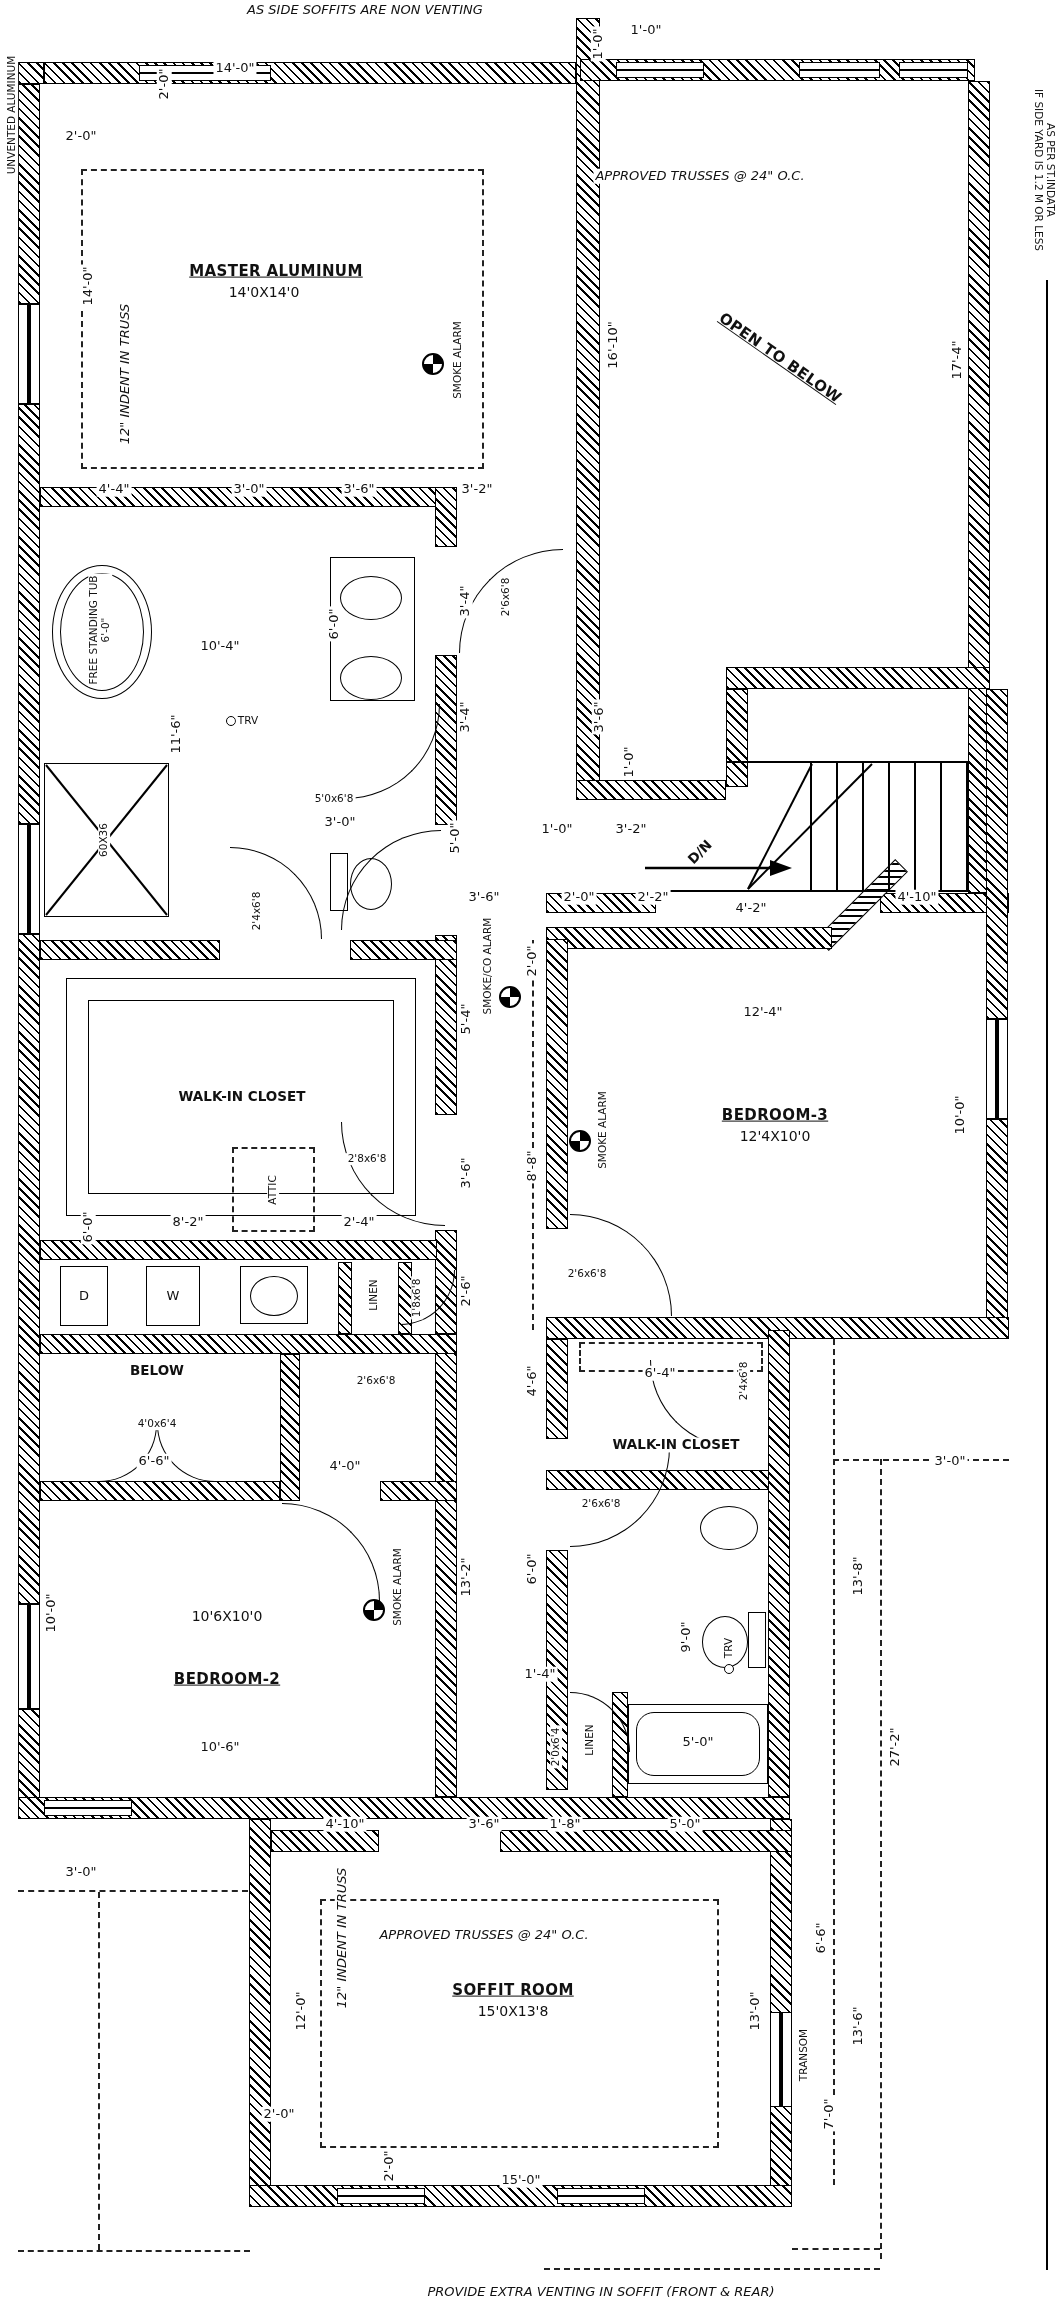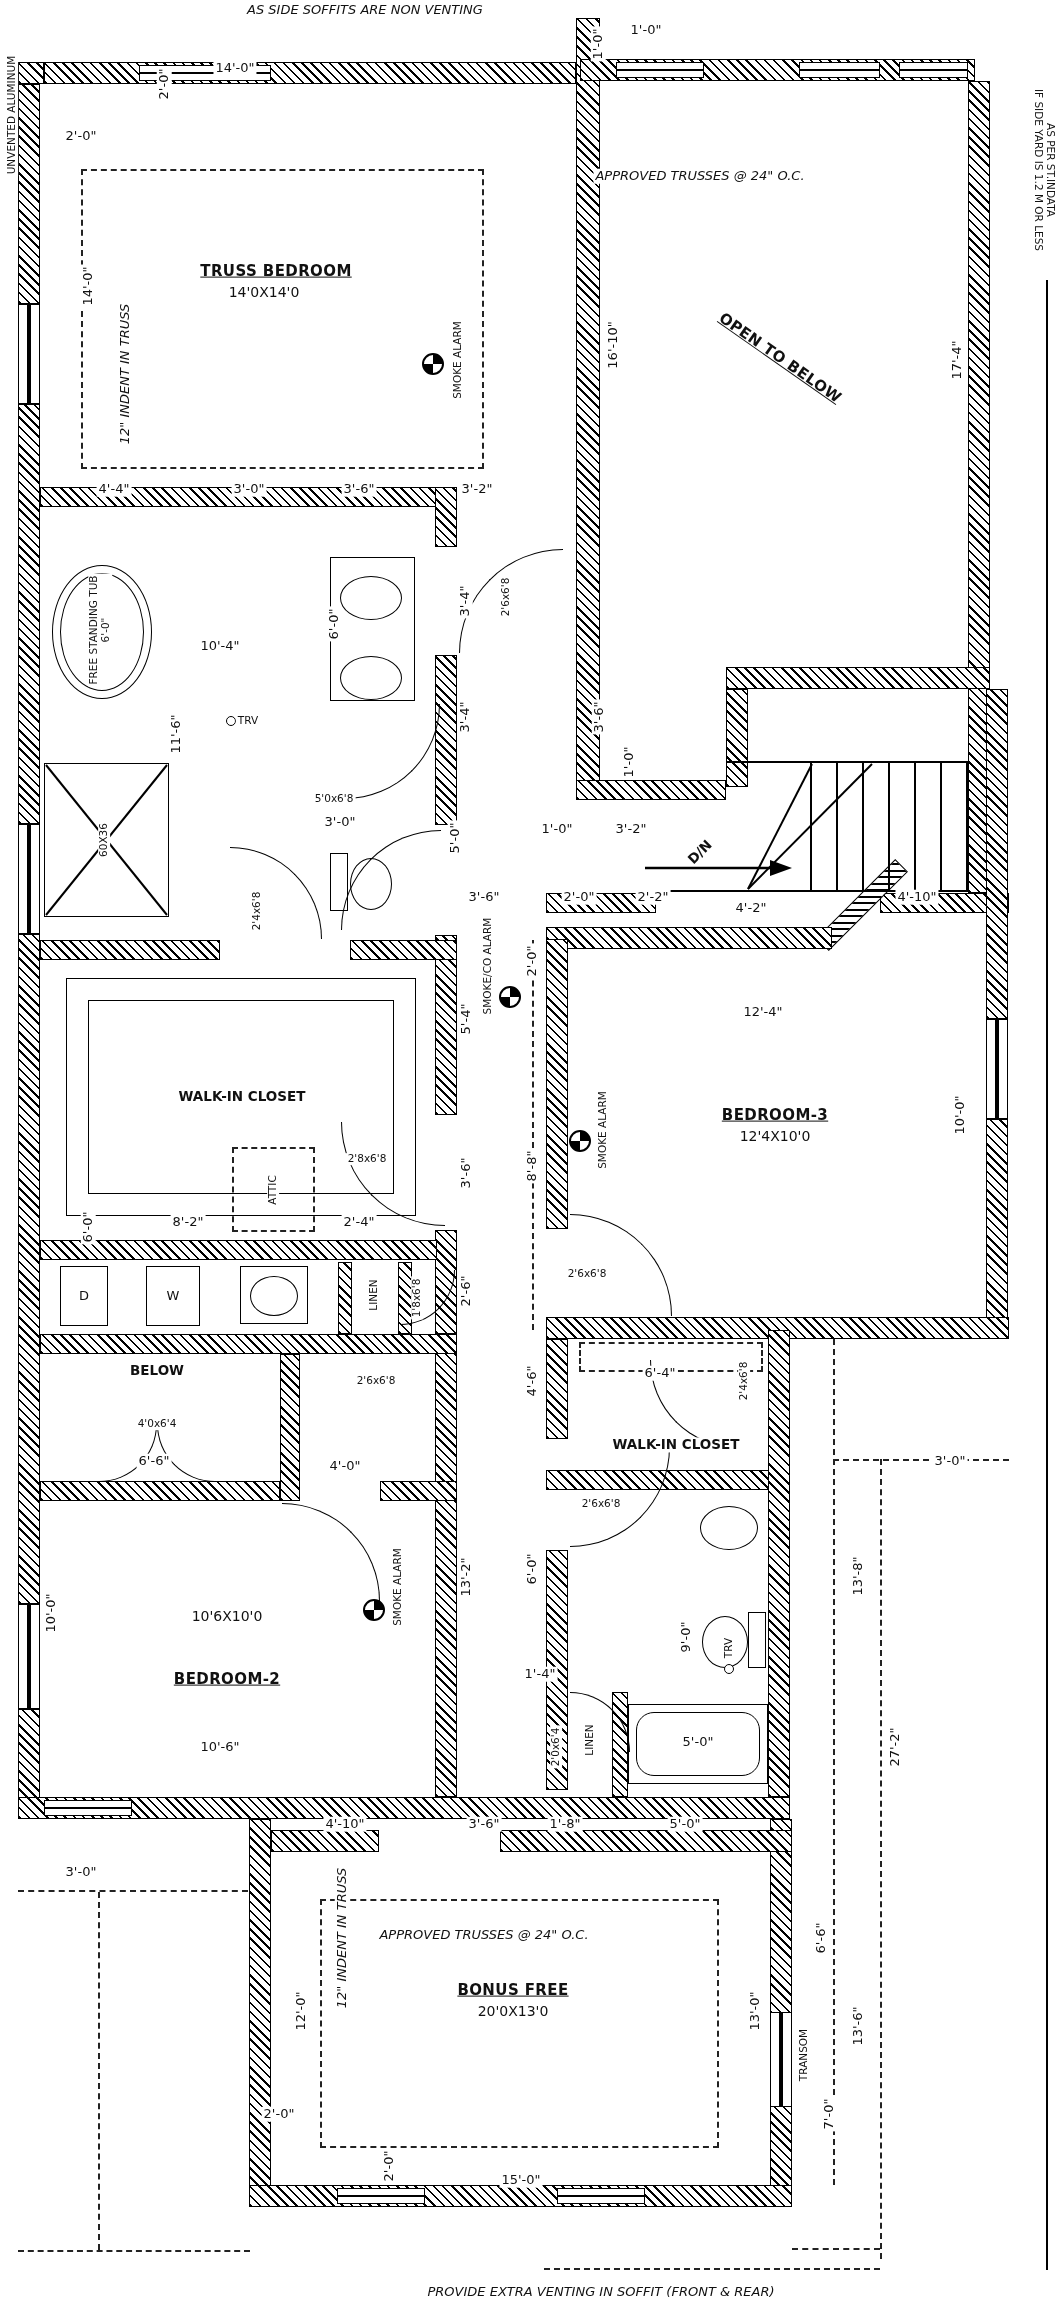--- a/index.html
+++ b/index.html
@@ -180,32 +180,32 @@
   <span class="lbl small v90" style="left:1044px;top:170px">
     <span class="ln">AS PER ST.INDATA</span>
     <span class="ln">IF SIDE YARD IS 1.2 M OR LESS</span>
   </span>
   <span class="lbl note" style="left:700px;top:176px">APPROVED TRUSSES @ 24" O.C.</span>
   <span class="lbl note v" style="left:125px;top:374px">12" INDENT IN TRUSS</span>
   <span class="lbl note" style="left:484px;top:1935px">APPROVED TRUSSES @ 24" O.C.</span>
   <span class="lbl note v" style="left:342px;top:1938px">12" INDENT IN TRUSS</span>
   <span class="lbl note" style="left:601px;top:2292px">PROVIDE EXTRA VENTING IN SOFFIT (FRONT &amp; REAR)</span>
 
-  <span class="lbl room" style="left:276px;top:271px">TRUSS BEDROOM</span>
+  <span class="lbl room" style="left:276px;top:271px">MASTER ALUMINUM</span>
   <span class="lbl size" style="left:264px;top:293px">14'0X14'0</span>
   <span class="lbl room r35" style="left:780px;top:358px;background:transparent">OPEN TO BELOW</span>
   <span class="lbl room" style="left:775px;top:1115px">BEDROOM-3</span>
   <span class="lbl size" style="left:775px;top:1137px">12'4X10'0</span>
   <span class="lbl rm2" style="left:242px;top:1097px">WALK-IN CLOSET</span>
   <span class="lbl rm2" style="left:676px;top:1445px">WALK-IN CLOSET</span>
   <span class="lbl rm2" style="left:157px;top:1371px">BELOW</span>
   <span class="lbl room" style="left:227px;top:1679px">BEDROOM-2</span>
   <span class="lbl size" style="left:227px;top:1617px">10'6X10'0</span>
-  <span class="lbl room" style="left:513px;top:1990px">BONUS FREE</span>
-  <span class="lbl size" style="left:513px;top:2012px">20'0X13'0</span>
+  <span class="lbl room" style="left:513px;top:1990px">SOFFIT ROOM</span>
+  <span class="lbl size" style="left:513px;top:2012px">15'0X13'8</span>
   <span class="lbl small v" style="left:273px;top:1190px">ATTIC</span>
   <span class="lbl small v" style="left:374px;top:1295px">LINEN</span>
   <span class="lbl small v" style="left:590px;top:1740px">LINEN</span>
 
   <span class="lbl small v" style="left:100px;top:630px">
     <span class="ln">FREE STANDING TUB</span>
     <span class="ln">6'-0"</span>
   </span>
   <span class="lbl small v" style="left:104px;top:840px">60X36</span>
   <span class="lbl" style="left:84px;top:1296px;background:transparent">D</span>

